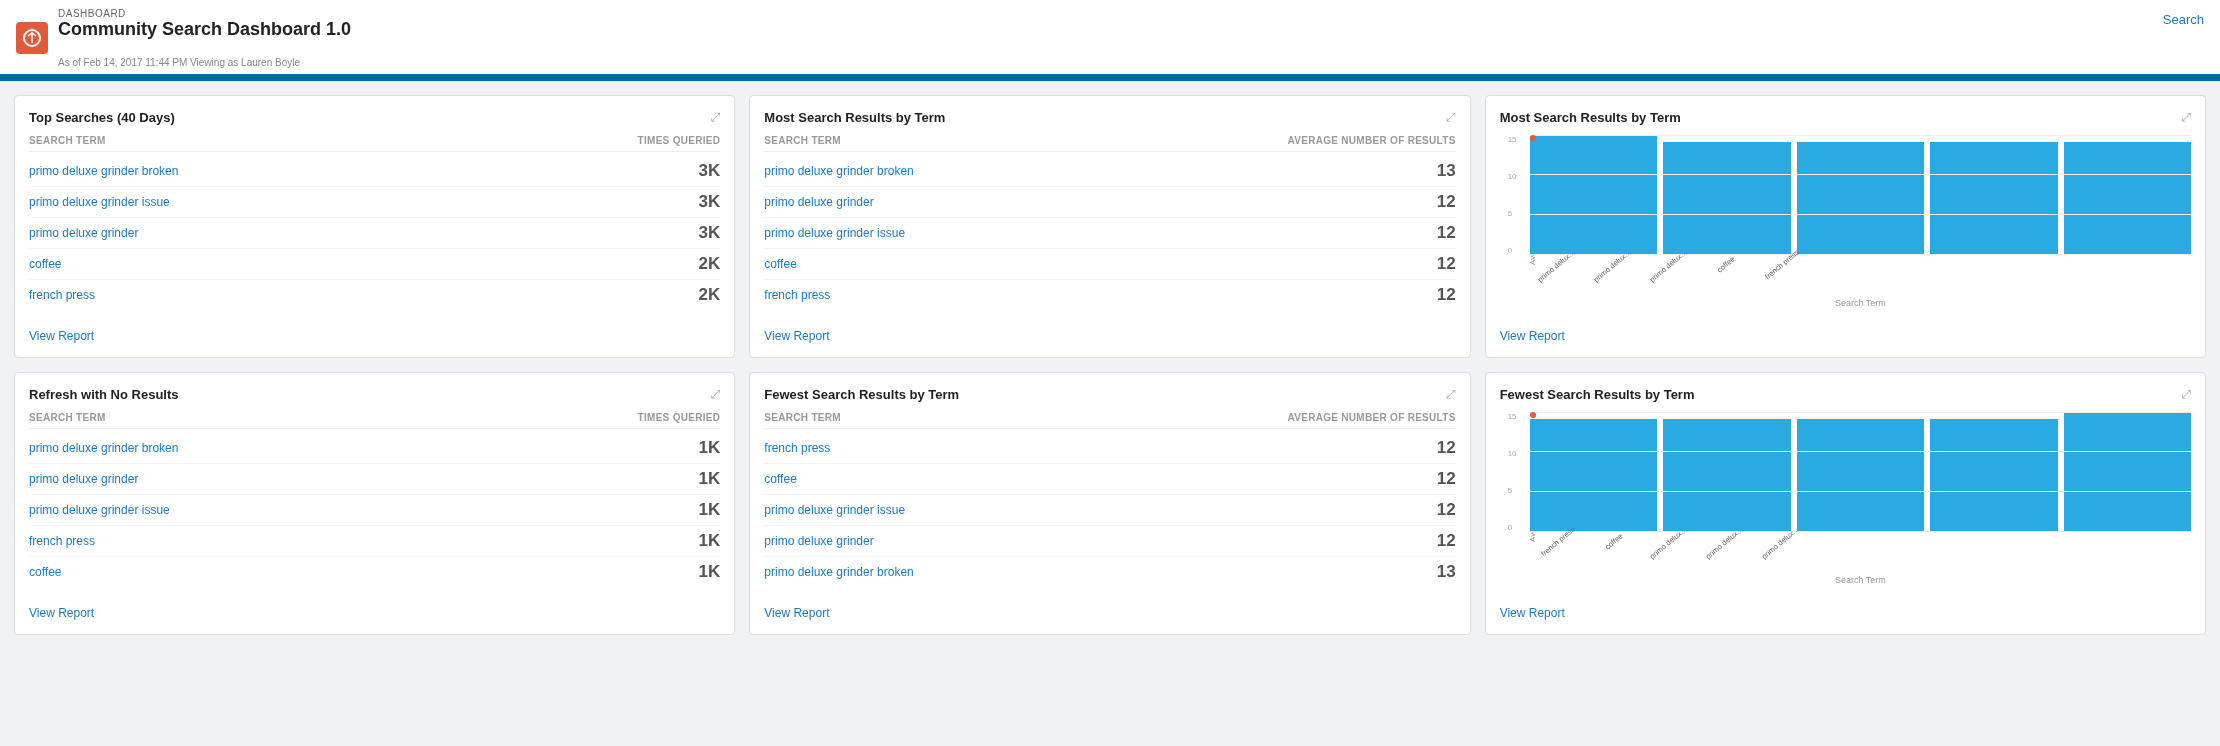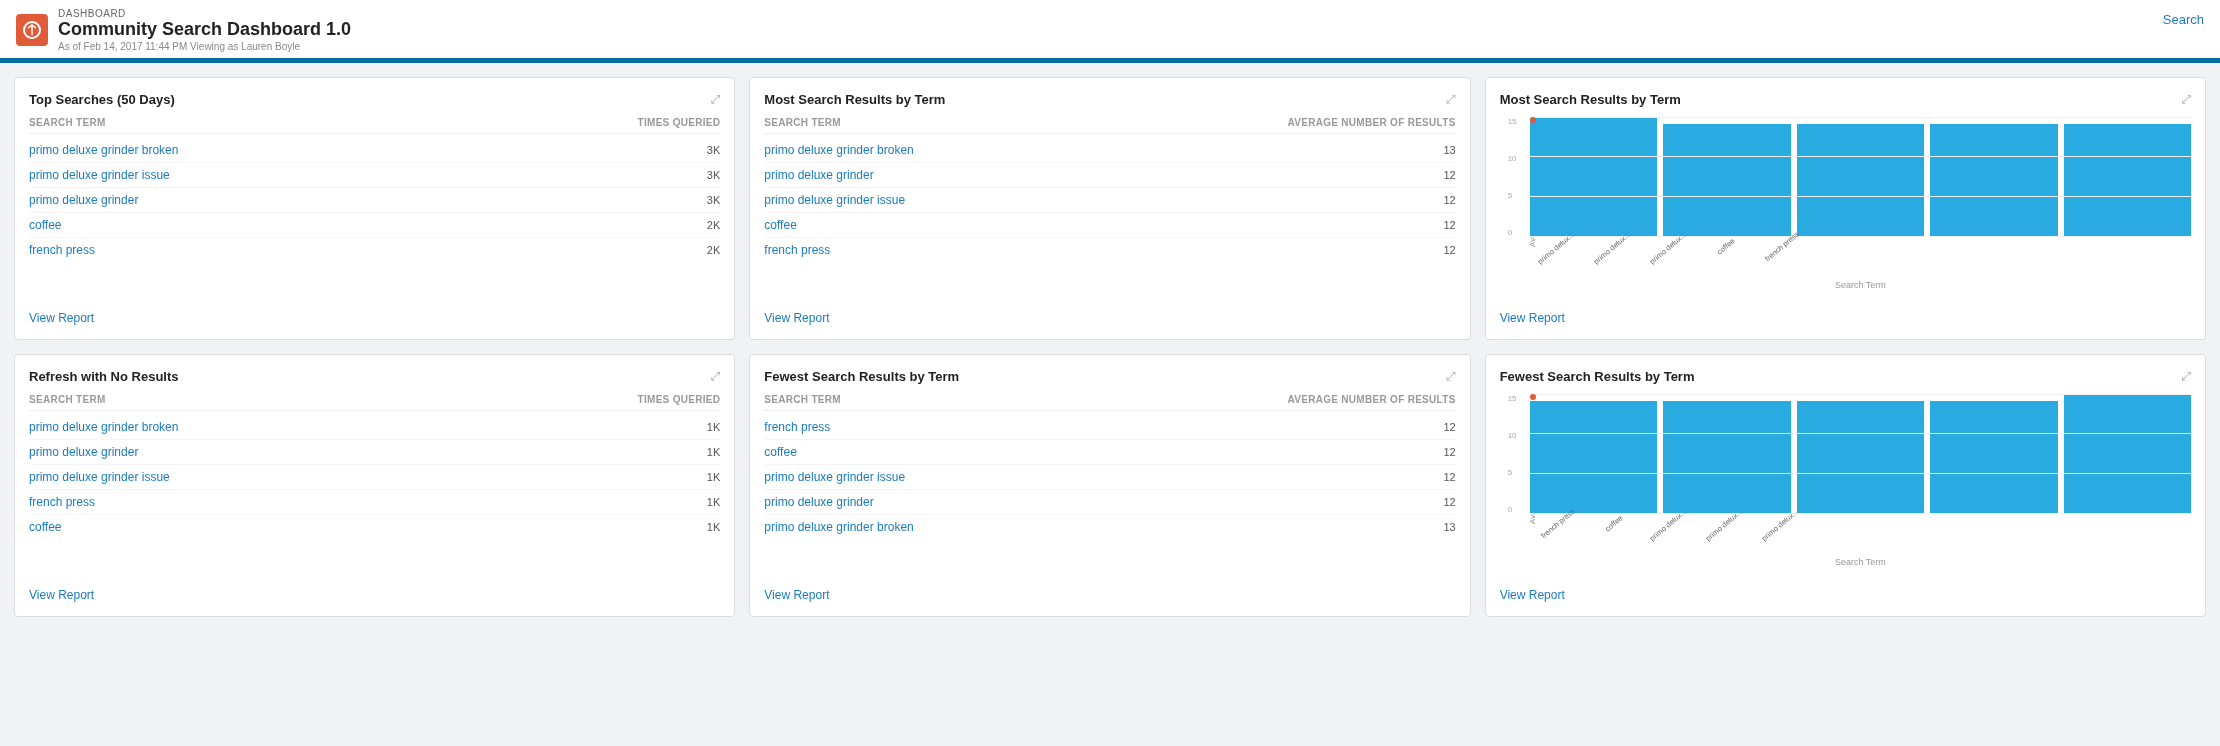--- a/index.html
+++ b/index.html
@@ -1,35 +1,35 @@
 <!DOCTYPE html>
 <html><head>
   <meta charset="utf-8">
   <style>
     * { box-sizing: border-box; margin: 0; padding: 0; }
     body { font-family: Arial, sans-serif; background: #f0f2f5; font-size: 12px; color: #333; }
 
     .header {
       background: #fff;
       padding: 8px 16px 6px 16px;
-      border-bottom: 5px solid #0369a1;
+      border-bottom: 7px solid #0369a1;
       display: flex;
       align-items: flex-start;
       justify-content: space-between;
     }
     .header-left { display: flex; align-items: center; gap: 10px; }
     .app-icon {
       width: 32px; height: 32px; background: #e05b3a; border-radius: 4px;
       display: flex; align-items: center; justify-content: center;
       color: #fff; font-weight: bold; font-size: 14px; flex-shrink: 0;
     }
     .header-title-block {}
     .header-label { font-size: 10px; color: #666; text-transform: uppercase; letter-spacing: 0.5px; }
     .header-title { font-size: 18px; font-weight: bold; color: #222; line-height: 1.2; }
-    .header-subtitle { font-size: 10px; color: #888; margin-top: 0; }
+    .header-subtitle { font-size: 10px; color: #888; margin-top: 16px; }
     .refresh-btn {
       color: #1a7bbf; font-size: 13px; background: none; border: none; cursor: pointer;
       text-decoration: none; padding: 4px 0;
     }
 
     .dashboard {
       padding: 14px;
       display: grid;
       grid-template-columns: 1fr 1fr 1fr;
       grid-template-rows: auto auto;
@@ -69,21 +69,21 @@
 
     .table-row {
       display: flex;
       justify-content: space-between;
       align-items: center;
       padding: 5px 0;
       border-bottom: 1px solid #f5f5f5;
       font-size: 12px;
     }
     .table-row:last-child { border-bottom: none; }
-    .row-value { color: #555; font-size: 11px; }
+    .row-value { color: #555; font-size: 17px; font-weight: bold; }
 
     .view-report {
       color: #1a7bbf; font-size: 12px; margin-top: auto; padding-top: 14px;
       cursor: pointer; text-decoration: none; display: block;
     }
 
     
     .chart-area {
       flex: 1;
       display: flex;
@@ -108,21 +108,21 @@
       <div class="header-subtitle">As of Feb 14, 2017 11:44 PM Viewing as Lauren Boyle</div>
     </div>
   </div>
   <button class="refresh-btn">Search</button>
 </div>
 
 <div class="dashboard">
 
   <div class="card">
     <div class="card-header">
-      <span class="card-title">Top Searches (50 Days)</span>
+      <span class="card-title">Top Searches (40 Days)</span>
       <span class="expand-icon">⤢</span>
     </div>
     <div class="table-header-row">
       <span>SEARCH TERM</span>
       <span>TIMES QUERIED</span>
     </div>
     <div id="top-searches-rows">
         <div class="table-row">
           <span style="color:#1a7bbf;font-size:12px;">primo deluxe grinder broken</span>
           <span class="row-value">3K</span>

